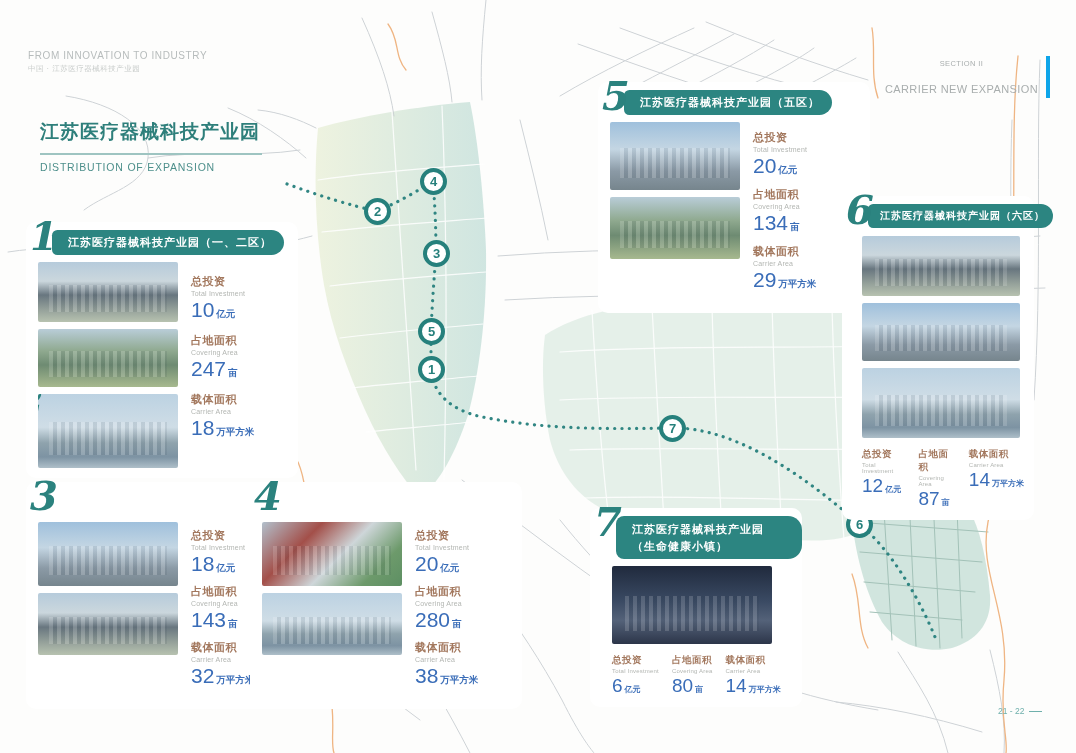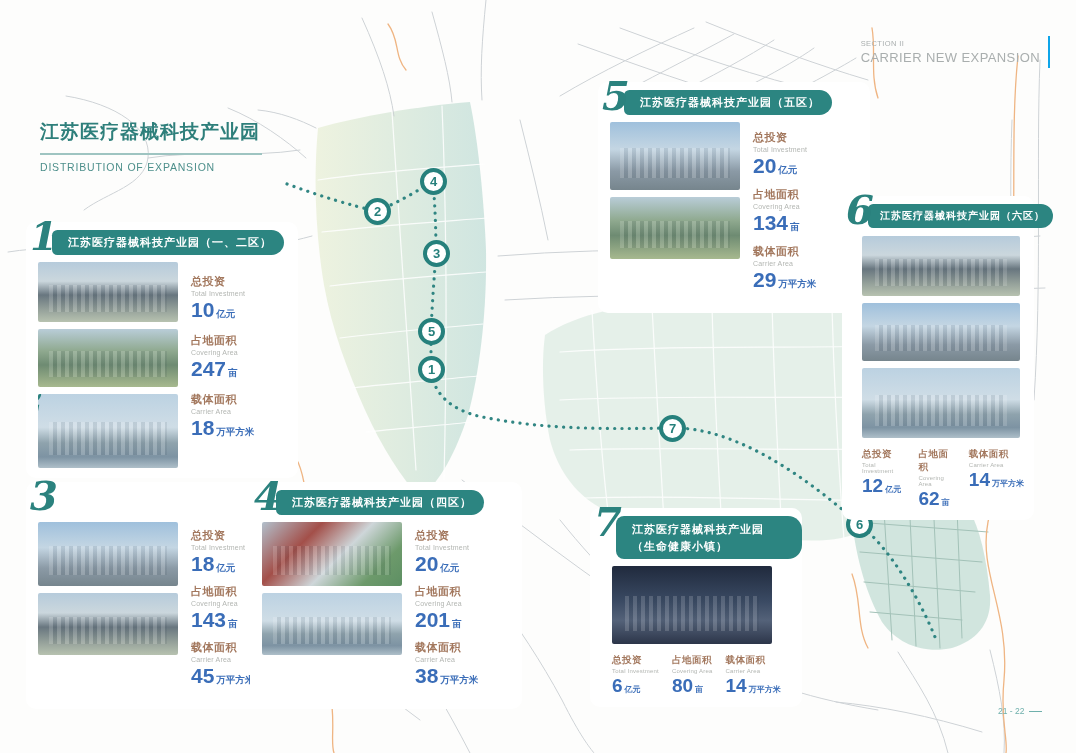--- a/index.html
+++ b/index.html
@@ -3,23 +3,23 @@
 <meta charset="utf-8">
 <style>
   html,body{margin:0;padding:0;background:#e8e8e8;font-family:"Liberation Sans",sans-serif;}
   .canvas{position:relative;width:1076px;height:753px;background:#fdfdfc;overflow:hidden;margin:0 auto;}
   svg.map{position:absolute;left:0;top:0;z-index:0;}
 
   
   .hdr-tl{position:absolute;left:28px;top:50px;z-index:3;}
   .hdr-tl .l1{font-size:10px;color:#b7bcbc;letter-spacing:.6px;}
   .hdr-tl .l2{font-size:7.5px;color:#c9cdcb;margin-top:3px;letter-spacing:.5px;}
-  .hdr-tr{position:absolute;right:26px;top:36px;z-index:3;text-align:left;border-right:2px solid #0ea5e9;padding:3px 8px 3px 0;}
+  .hdr-tr{position:absolute;right:26px;top:56px;z-index:3;text-align:center;border-right:4px solid #0ea5e9;padding:3px 8px 3px 0;}
   .hdr-tr .l1{font-size:7.5px;color:#a9aeae;letter-spacing:.4px;}
-  .hdr-tr .l2{font-size:13px;color:#a9aeae;letter-spacing:.4px;margin-top:2px;}
+  .hdr-tr .l2{font-size:11px;color:#a9aeae;letter-spacing:.4px;margin-top:15px;}
 
   .title-block{position:absolute;left:40px;top:118px;z-index:3;width:230px;}
   .title-block .t1,.title-block .t2{font-size:19px;font-weight:700;color:#2e7f7b;letter-spacing:1px;line-height:1.45;}
   .title-block .rule{border:none;border-top:2px solid #9ec4c1;margin:7px 0 6px 0;width:222px;}
   .title-block .sub{font-size:10.5px;color:#4d8f8b;letter-spacing:.8px;}
 
   
   .card{position:absolute;z-index:2;background:#ffffff;border-radius:10px;padding:8px 10px 10px 12px;}
   .card-header{position:relative;height:24px;margin-bottom:8px;}
   .big-num{position:absolute;left:-8px;top:-14px;font-family:"DejaVu Serif",serif;font-style:italic;font-weight:700;font-size:40px;color:#2b827e;line-height:1;z-index:2;}
@@ -37,21 +37,21 @@
   .p-red{background:linear-gradient(135deg,#b2c0cc 0%,#a34f49 30%,#ced6d9 55%,#6d9a6b 80%,#5d8f63 100%);}
   .p-night{background:linear-gradient(180deg,#202a3d 0%,#3a4a63 45%,#546279 70%,#2c3549 100%);}
   .p-water{background:linear-gradient(180deg,#bcd2e2 0%,#cfdde6 45%,#8fa3ad 66%,#7d93a3 85%,#aebfc9 100%);}
   .num2{position:absolute;left:-16px;top:-8px;z-index:3;}
 
   .stats-vert{margin-left:13px;padding-top:12px;width:88px;}
   .stat{margin-bottom:11px;}
   .stat-label{font-size:11px;font-weight:700;color:#a3785e;letter-spacing:.5px;}
   .stat-sub{font-size:7px;color:#b3b6b2;margin-top:1px;letter-spacing:.2px;}
   .stat-value{margin-top:1px;color:#3a6db8;white-space:nowrap;}
-  .stat-value .n{font-size:21px;font-weight:700;}
+  .stat-value .n{font-size:21px;font-weight:400;}
   .stat-value .u{font-size:9.5px;font-weight:700;margin-left:2px;}
   .stats-row{display:flex;gap:16px;margin-top:10px;}
   .stats-row .stat{margin-bottom:0;}
   .stats-row .n{font-size:19px;}
 
   
   .marker{position:absolute;z-index:1;width:27px;height:27px;box-sizing:border-box;border-radius:50%;background:#fff;border:4px solid #26807c;color:#26807c;font-weight:700;font-size:13px;display:flex;align-items:center;justify-content:center;}
 
   .page-num{position:absolute;left:998px;top:706px;z-index:3;font-size:8.5px;color:#6fb0ac;display:flex;align-items:center;}
   .page-dash{display:inline-block;width:13px;border-top:1px solid #6fb0ac;margin-left:5px;}
@@ -144,20 +144,24 @@
       <path d="M388,24 C400,40 394,56 406,70"></path>
       <path d="M872,28 C876,50 870,75 878,98"></path>
       <path d="M1018,56 C1008,150 1022,260 1002,360 C990,430 1000,472 988,522 C978,572 1010,612 1004,680 C1000,720 1008,738 1006,753"></path>
       <path d="M298,462 C314,500 300,545 318,586 C330,612 322,652 330,692 C336,722 330,742 334,753"></path>
       <path d="M852,574 C862,600 856,626 868,648"></path>
     </g>
 
     <path d="M287,184 C320,196 352,206 377,211 C397,203 416,192 433,181 C435,205 436,229 436,253 C434,280 432,306 431,331 C431,344 431,357 431,369 C433,396 454,410 478,416 C542,430 608,429 672,428 C736,427 806,477 859,524 C888,546 920,598 937,642" stroke="#26807c" stroke-width="3.2" fill="none" stroke-linecap="round" stroke-dasharray="0.1 7.2" opacity="0.95"></path>
   </svg>
 
+  <div class="hdr-tl">
+    <div class="l1">FROM INNOVATION TO INDUSTRY</div>
+    <div class="l2">中国 · 江苏医疗器械科技产业园</div>
+  </div>
   <div class="hdr-tr">
     <div class="l1">SECTION II</div>
     <div class="l2">CARRIER NEW EXPANSION</div>
   </div>
 
   <div class="title-block">
     <div class="t1">江苏医疗器械科技产业园</div>
     <hr class="rule">
     <div class="sub">DISTRIBUTION OF EXPANSION</div>
   </div>
@@ -211,46 +215,45 @@
           <div class="stat-value"><span class="n">18</span><span class="u">亿元</span></div>
         </div>
         <div class="stat" style="margin-bottom:8px;">
           <div class="stat-label">占地面积</div>
           <div class="stat-sub">Covering Area</div>
           <div class="stat-value"><span class="n">143</span><span class="u">亩</span></div>
         </div>
         <div class="stat">
           <div class="stat-label">载体面积</div>
           <div class="stat-sub">Carrier Area</div>
-          <div class="stat-value"><span class="n">45</span><span class="u">万平方米</span></div>
+          <div class="stat-value"><span class="n">32</span><span class="u">万平方米</span></div>
         </div>
       </div>
     </div>
   </div>
 
   <div class="card" style="left:250px;top:482px;width:250px;">
     <div class="card-header">
       <span class="big-num">4</span>
-      <span class="pill">江苏医疗器械科技产业园（四区）</span>
     </div>
     <div class="card-body">
       <div class="photos">
         <div class="photo p-red" style="height:64px;"></div>
         <div class="photo p-water" style="height:62px;"></div>
       </div>
       <div class="stats-vert" style="padding-top:6px;">
         <div class="stat" style="margin-bottom:8px;">
           <div class="stat-label">总投资</div>
           <div class="stat-sub">Total Investment</div>
           <div class="stat-value"><span class="n">20</span><span class="u">亿元</span></div>
         </div>
         <div class="stat" style="margin-bottom:8px;">
           <div class="stat-label">占地面积</div>
           <div class="stat-sub">Covering Area</div>
-          <div class="stat-value"><span class="n">201</span><span class="u">亩</span></div>
+          <div class="stat-value"><span class="n">280</span><span class="u">亩</span></div>
         </div>
         <div class="stat">
           <div class="stat-label">载体面积</div>
           <div class="stat-sub">Carrier Area</div>
           <div class="stat-value"><span class="n">38</span><span class="u">万平方米</span></div>
         </div>
       </div>
     </div>
   </div>
 
@@ -296,21 +299,21 @@
     </div>
     <div class="stats-row" style="margin-left:8px;gap:12px;">
       <div class="stat">
         <div class="stat-label" style="font-size:9.5px;">总投资</div>
         <div class="stat-sub" style="font-size:6px;">Total Investment</div>
         <div class="stat-value"><span class="n">12</span><span class="u" style="font-size:8px;">亿元</span></div>
       </div>
       <div class="stat">
         <div class="stat-label" style="font-size:9.5px;">占地面积</div>
         <div class="stat-sub" style="font-size:6px;">Covering Area</div>
-        <div class="stat-value"><span class="n">62</span><span class="u" style="font-size:8px;">亩</span></div>
+        <div class="stat-value"><span class="n">87</span><span class="u" style="font-size:8px;">亩</span></div>
       </div>
       <div class="stat">
         <div class="stat-label" style="font-size:9.5px;">载体面积</div>
         <div class="stat-sub" style="font-size:6px;">Carrier Area</div>
         <div class="stat-value"><span class="n">14</span><span class="u" style="font-size:8px;">万平方米</span></div>
       </div>
     </div>
   </div>
 
   <div class="card" style="left:590px;top:508px;width:190px;">

